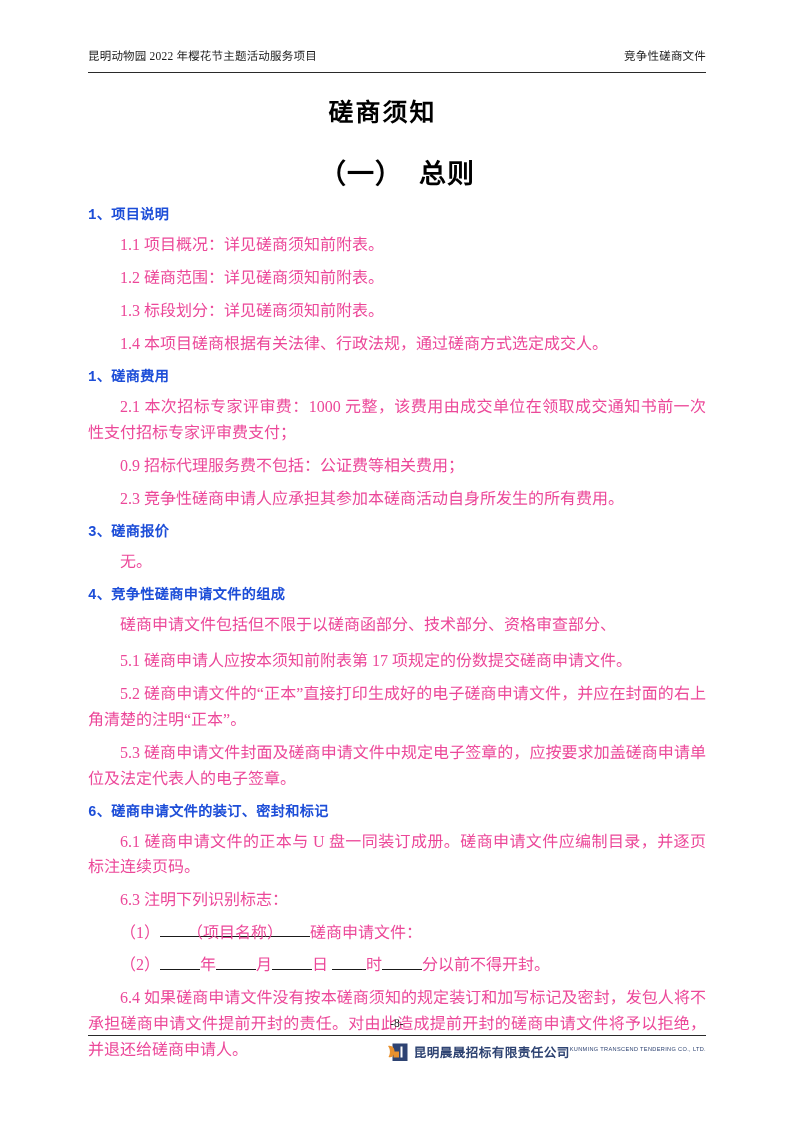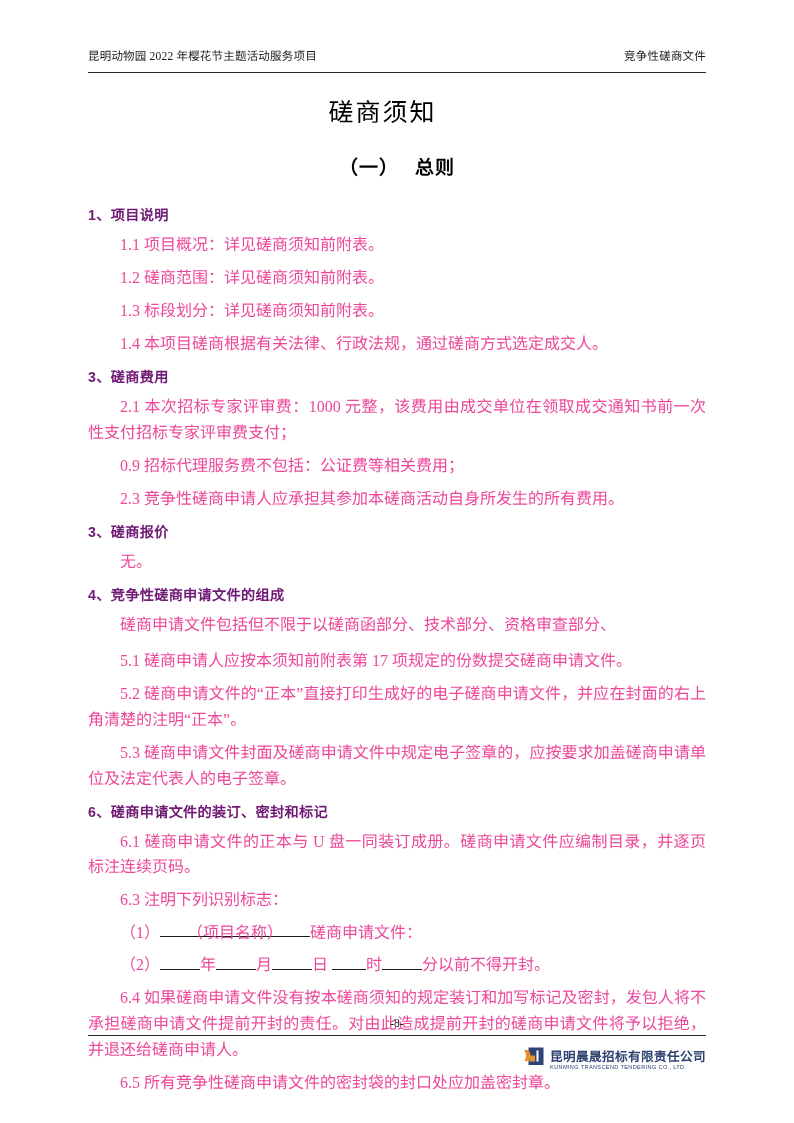--- a/index.html
+++ b/index.html
@@ -51,56 +51,56 @@
   }
 
   
   .doc-title {
     position: absolute;
     left: 0;
     top: 92px;
     width: 765px;
     text-align: center;
     font-family: "DejaVu Sans", "Liberation Sans", sans-serif;
-    font-weight: normal;
+    font-weight: bold;
     font-size: 25px;
     letter-spacing: 2px;
     color: #000;
   }
   .doc-subtitle {
     position: absolute;
     left: 0;
     top: 152px;
     width: 794px;
     text-align: center;
     font-family: "DejaVu Sans", "Liberation Sans", sans-serif;
     font-weight: bold;
-    font-size: 19px;
+    font-size: 27px;
     letter-spacing: 1px;
     color: #000;
   }
   .doc-subtitle .gap { display: inline-block; width: 16px; }
 
   
   .content {
     position: absolute;
     left: 88px;
     top: 205px;
     width: 618px;
     font-size: 13.2px;
     line-height: 1.5;
   }
   .sec-heading {
-    font-family: Liberation Sans, sans-serif;
+    font-family: Liberation Mono, monospace;
     font-weight: bold;
     font-size: 14.2px;
     letter-spacing: 0.3px;
     margin: 0 0 6px 0;
     padding: 0;
-    color: #701a75;
+    color: #1d4ed8;
   }
   .para {
     margin: 0 0 7px 0;
     text-indent: 2em;
     text-align: justify;
     text-justify: inter-ideograph;
     font-size: 16px;
     line-height: 1.62;
     color: #ec4899;
   }
@@ -145,23 +145,22 @@
     gap: 5px;
   }
   .logo-mark {
     position: relative;
     width: 22px;
     height: 21px;
     flex: 0 0 auto;
   }
   .logo-names {
     display: flex;
-    flex-direction: column;
+    flex-direction: row;
     line-height: 1.05;
-    margin-top: 8px;
   }
   .logo-cn {
     font-family: "DejaVu Sans", "Liberation Sans", sans-serif;
     font-weight: bold;
     font-size: 12.6px;
     color: #2e4372;
     letter-spacing: 0.4px;
     white-space: nowrap;
   }
   .logo-en {
@@ -193,21 +192,21 @@
 
     <div class="sec-block">
       <p class="sec-heading">1、项目说明</p>
       <p class="para">1.1 项目概况：详见磋商须知前附表。</p>
       <p class="para">1.2 磋商范围：详见磋商须知前附表。</p>
       <p class="para">1.3  标段划分：详见磋商须知前附表。</p>
       <p class="para">1.4 本项目磋商根据有关法律、行政法规，通过磋商方式选定成交人。</p>
     </div>
 
     <div class="sec-block">
-      <p class="sec-heading">3、磋商费用</p>
+      <p class="sec-heading">1、磋商费用</p>
       <p class="para">2.1 本次招标专家评审费：1000 元整，该费用由成交单位在领取成交通知书前一次性支付招标专家评审费支付；</p>
       <p class="para">0.9 招标代理服务费不包括：公证费等相关费用；</p>
       <p class="para">2.3 竞争性磋商申请人应承担其参加本磋商活动自身所发生的所有费用。</p>
     </div>
 
     <div class="sec-block">
       <p class="sec-heading">3、磋商报价</p>
       <p class="para">无。</p>
     </div>
 
@@ -229,21 +228,20 @@
 
       <p class="para">
         <span>（1）</span><span class="blank w-name">（项目名称）</span><span>磋商申请文件：</span>
       </p>
 
       <p class="para">
         <span>（2）</span><span class="blank w-sm"></span><span>年</span><span class="blank w-sm"></span><span>月</span><span class="blank w-sm"></span><span>日</span> <span class="blank w-xs"></span><span>时</span><span class="blank w-sm"></span><span>分以前不得开封。</span>
       </p>
 
       <p class="para">6.4 如果磋商申请文件没有按本磋商须知的规定装订和加写标记及密封，发包人将不承担磋商申请文件提前开封的责任。对由此造成提前开封的磋商申请文件将予以拒绝，并退还给磋商申请人。</p>
-      <p class="para">6.5 所有竞争性磋商申请文件的密封袋的封口处应加盖密封章。</p>
     </div>
 
   </div>
 
   <div class="page-number">-8-</div>
   <div class="footer-rule"></div>
 
   <div class="footer-logo">
     <span class="logo-mark">
       <svg width="22" height="21" viewBox="0 0 22 21" xmlns="http://www.w3.org/2000/svg">

